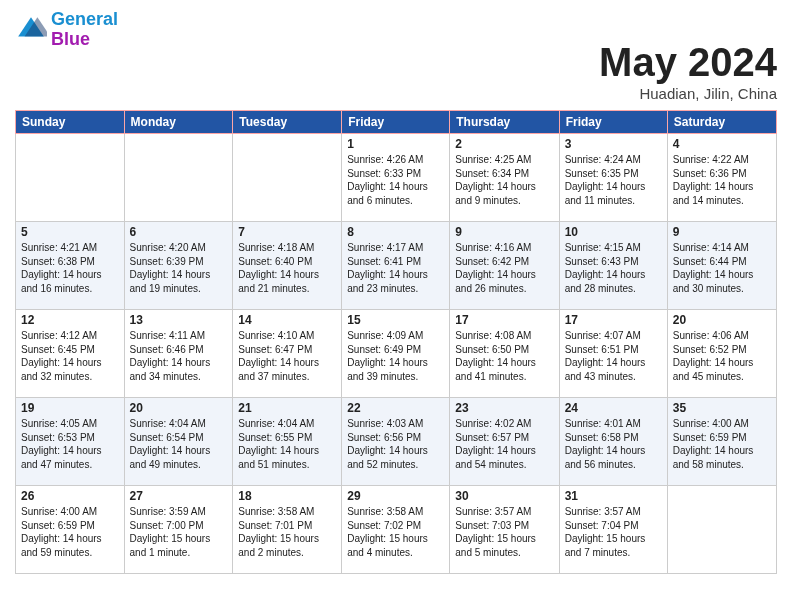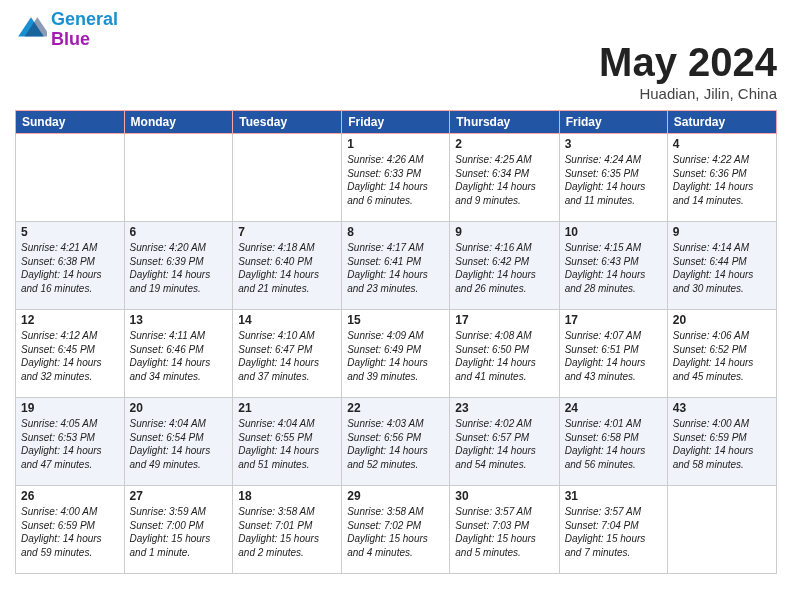--- a/index.html
+++ b/index.html
@@ -86,21 +86,20 @@
     .day-num {
       font-weight: bold;
       font-size: 12px;
       margin-bottom: 2px;
       display: block;
     }
     .day-info {
       font-size: 10px;
       line-height: 1.35;
       color: #222;
-      font-style: italic;
     }
     .empty-cell {
       background: #fff !important;
     }
   </style>
 </head>
 <body>
 
 <div class="page">
   <div class="header">
@@ -305,21 +304,21 @@
 and 54 minutes.</div>
           </td>
           <td>
             <span class="day-num">24</span>
             <div class="day-info">Sunrise: 4:01 AM
 Sunset: 6:58 PM
 Daylight: 14 hours
 and 56 minutes.</div>
           </td>
           <td>
-            <span class="day-num">43</span>
+            <span class="day-num">35</span>
             <div class="day-info">Sunrise: 4:00 AM
 Sunset: 6:59 PM
 Daylight: 14 hours
 and 58 minutes.</div>
           </td>
         </tr>
         <tr>
           <td>
             <span class="day-num">26</span>
             <div class="day-info">Sunrise: 4:00 AM

